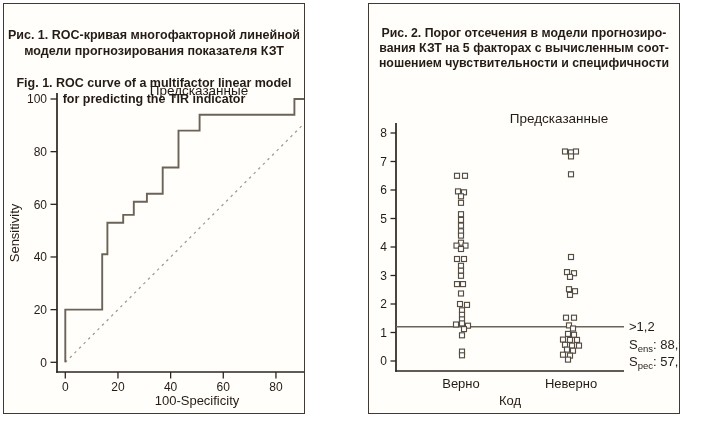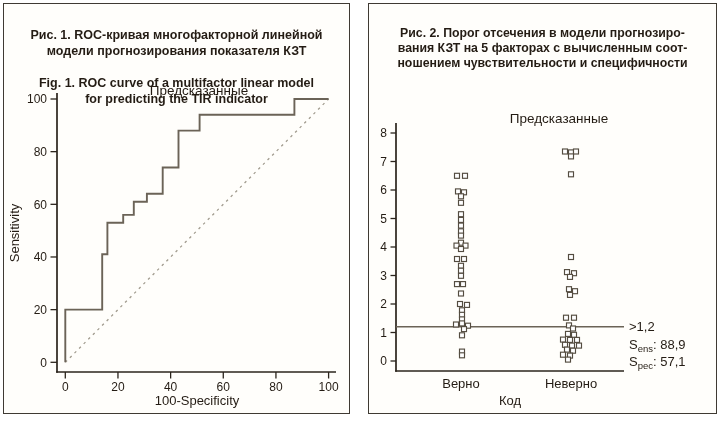--- a/index.html
+++ b/index.html
@@ -4,22 +4,22 @@
 <style>
   html,body{margin:0;padding:0;}
   body{
     width:720px;height:421px;position:relative;background:#ffffff;
     font-family:"Liberation Sans",sans-serif;color:#241c14;
   }
   .panel{
     position:absolute;top:3px;height:411px;background:#fffefb;
     border:1.5px solid #3f3a33;box-sizing:border-box;overflow:hidden;
   }
-  .panel-1{left:3px;width:347px;}
-  .panel-2{left:368px;width:349px;}
+  .panel-1{left:3px;width:302px;}
+  .panel-2{left:368px;width:312px;}
   .caption{
     margin-top:7px;text-align:center;font-weight:bold;color:#241c14;
     white-space:pre-line;
   }
   .panel-1 .caption{font-size:12.5px;line-height:16px;}
   .panel-2 .caption{font-size:12.3px;line-height:15px;}
   .chart{position:absolute;}
   #roc-svg{left:0;top:77px;}
   #scatter-svg{left:2px;top:107px;}
 

